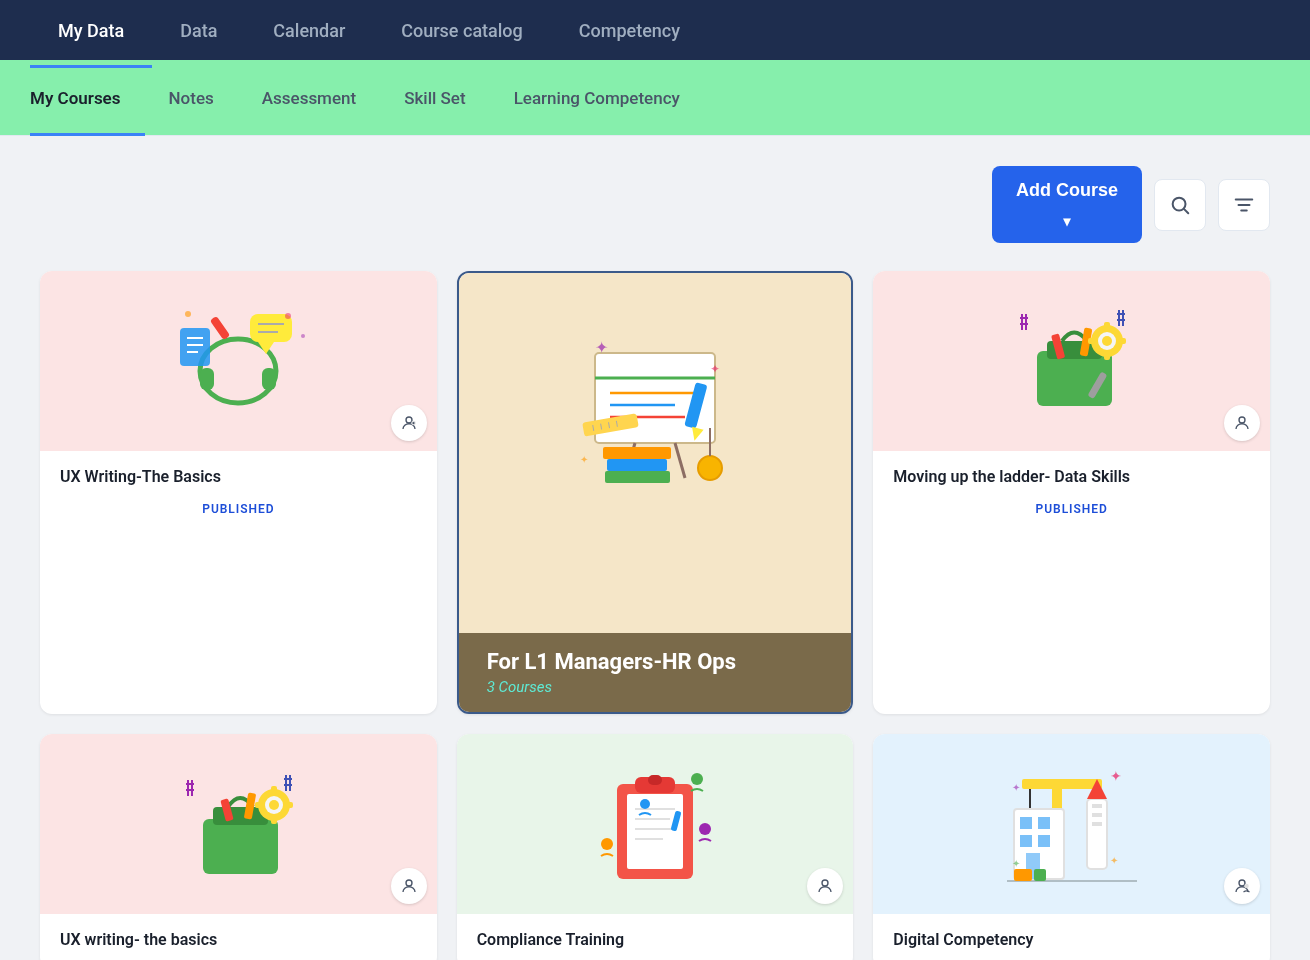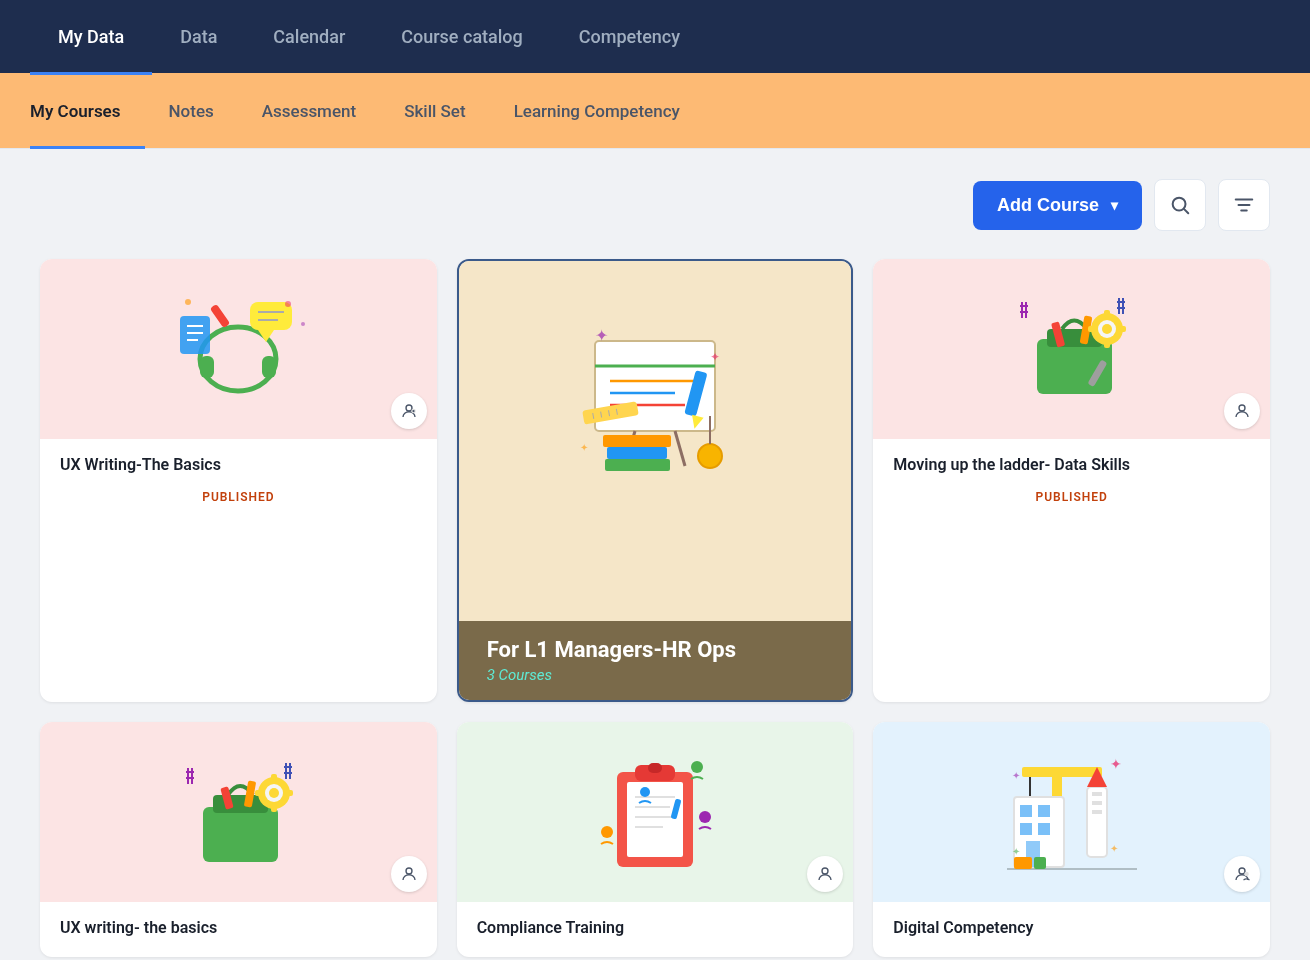--- a/index.html
+++ b/index.html
@@ -4,21 +4,21 @@
   <style>
     * { box-sizing: border-box; margin: 0; padding: 0; }
     body { font-family: -apple-system, BlinkMacSystemFont, 'Segoe UI', Roboto, sans-serif; background: #f0f2f5; width: 1310px; min-height: 960px; }
 
     
     .top-nav {
       background: #1e2d4e;
       display: flex;
       align-items: center;
       padding: 16px 30px;
-      height: 73px;
+      height: 60px;
     }
     .top-nav-item {
       color: #a0aec0;
       font-size: 18px;
       font-weight: 500;
       padding: 0 28px;
       height: 76px;
       display: flex;
       align-items: center;
       cursor: pointer;
@@ -33,21 +33,21 @@
       position: absolute;
       bottom: 0;
       left: 0;
       right: 0;
       height: 3px;
       background: #3b82f6;
     }
 
     
     .sub-nav {
-      background: #fdba74;
+      background: #86efac;
       display: flex;
       align-items: center;
       padding: 0 30px;
       height: 76px;
       border-bottom: 1px solid #e2e8f0;
     }
     .sub-nav-item {
       color: #4a5568;
       font-size: 17px;
       font-weight: 500;
@@ -94,20 +94,21 @@
       color: #ffffff;
       border: none;
       border-radius: 8px;
       padding: 14px 24px;
       font-size: 18px;
       font-weight: 600;
       cursor: pointer;
       display: flex;
       align-items: center;
       gap: 12px;
+      flex-direction: column;
     }
     .add-course-btn .chevron {
       font-size: 14px;
     }
 
     .icon-btn {
       width: 52px;
       height: 52px;
       background: #ffffff;
       border: 1px solid #e2e8f0;
@@ -178,21 +179,21 @@
     .card-title {
       font-size: 16px;
       font-weight: 600;
       color: #1a202c;
       margin-bottom: 4px;
     }
 
     .card-status {
       font-size: 12px;
       font-weight: 600;
-      color: #c2410c;
+      color: #1d4ed8;
       letter-spacing: 0.08em;
       text-align: center;
       padding: 12px 0 8px;
     }
 
     
     .card-overlay {
       background: #7a6a4a;
       padding: 16px 28px;
     }

